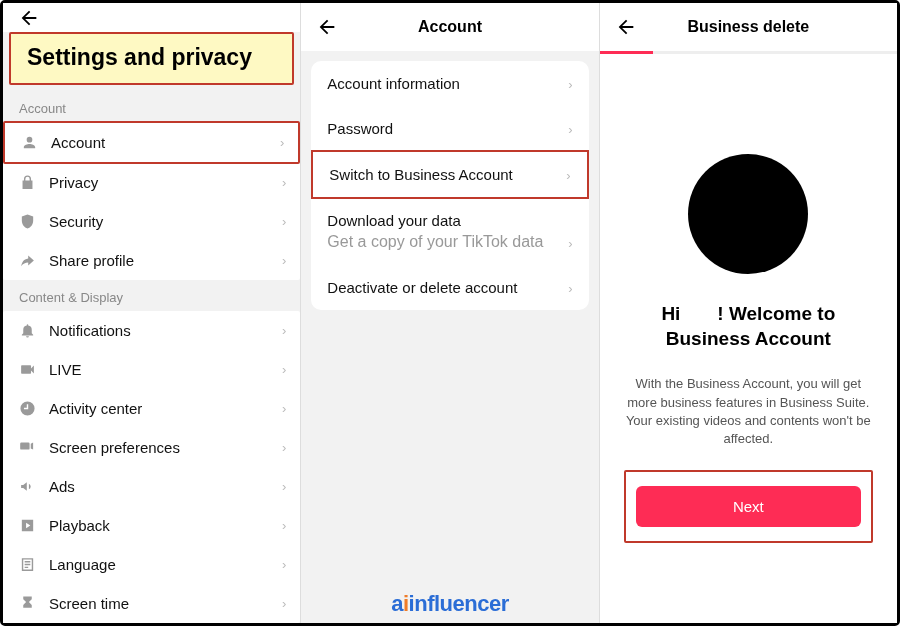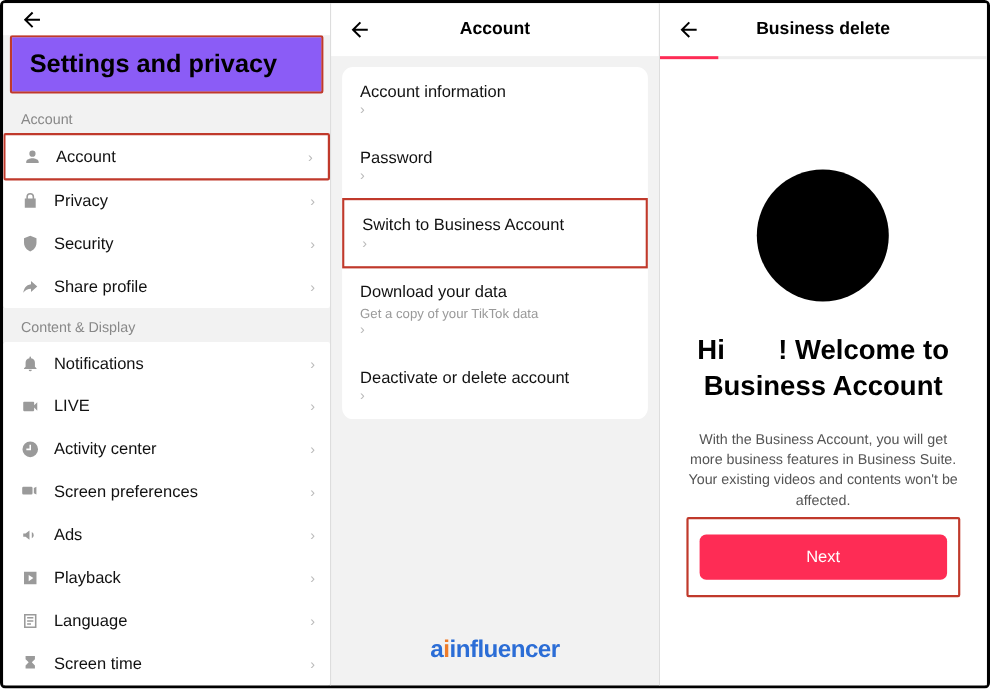--- a/index.html
+++ b/index.html
@@ -49,21 +49,21 @@
   .back {
     width: 28px; height: 28px;
     display: flex; align-items: center; justify-content: center;
     cursor: pointer;
     z-index: 2;
   }
   .arrow-svg { width: 22px; height: 22px; }
 
   
   .big-title {
-    background: #8b5cf6;
+    background: #fef9c3;
     padding: 10px 16px 12px 16px;
     font-size: 23px;
     font-weight: 700;
   }
   .hl-red {
     border: 2px solid #c0392b;
     border-radius: 2px;
   }
   .title-wrap {
     margin: 0 6px 6px 6px;
@@ -110,34 +110,33 @@
 
   
   .p2-list {
     margin: 10px;
     background: #fff;
     border-radius: 10px;
     overflow: hidden;
   }
   .p2-row {
     display: flex;
-    align-items: flex-start;
+    align-items: flex-end;
     padding: 14px 16px;
     cursor: pointer;
     position: relative;
-    flex-direction: column;
   }
   .p2-row + .p2-row { border-top: 0; }
   .p2-row .lbl {
     flex: 1;
     font-size: 15px;
     color: #111;
   }
   .p2-row .sub {
-    font-size: 12px;
+    font-size: 16px;
     color: #999;
     margin-top: 4px;
   }
   .p2-row .col { display:flex; flex-direction:column; flex:1; }
   .p2-row .chev { color: #bbb; font-size: 13px; }
   .p2-row.hl {
     border: 2px solid #c0392b;
     margin: -1px 0;
   }
 
@@ -161,21 +160,21 @@
     background: #fe2c55;
   }
   .avatar {
     width: 120px; height: 120px;
     border-radius: 60px;
     background: #000;
     margin-top: 100px;
   }
   .welcome {
     margin-top: 28px;
-    font-size: 25px;
+    font-size: 19px;
     font-weight: 700;
     text-align: center;
     line-height: 1.3;
   }
   .desc {
     margin-top: 24px;
     font-size: 13px;
     color: #555;
     text-align: center;
     line-height: 1.4;
@@ -194,21 +193,21 @@
     font-size: 15px;
     font-weight: 500;
     padding: 12px;
     border-radius: 6px;
     cursor: pointer;
   }
 
   
   .wm {
     position: absolute;
-    bottom: 20px;
+    bottom: 6px;
     left: 50%;
     transform: translateX(-50%);
     font-size: 22px;
     font-weight: 700;
     letter-spacing: -0.5px;
     z-index: 50;
   }
   .wm .a { color: #2b6dd6; }
   .wm .i { color: #ef7c2a; }
   .wm .rest { color: #2b6dd6; }

